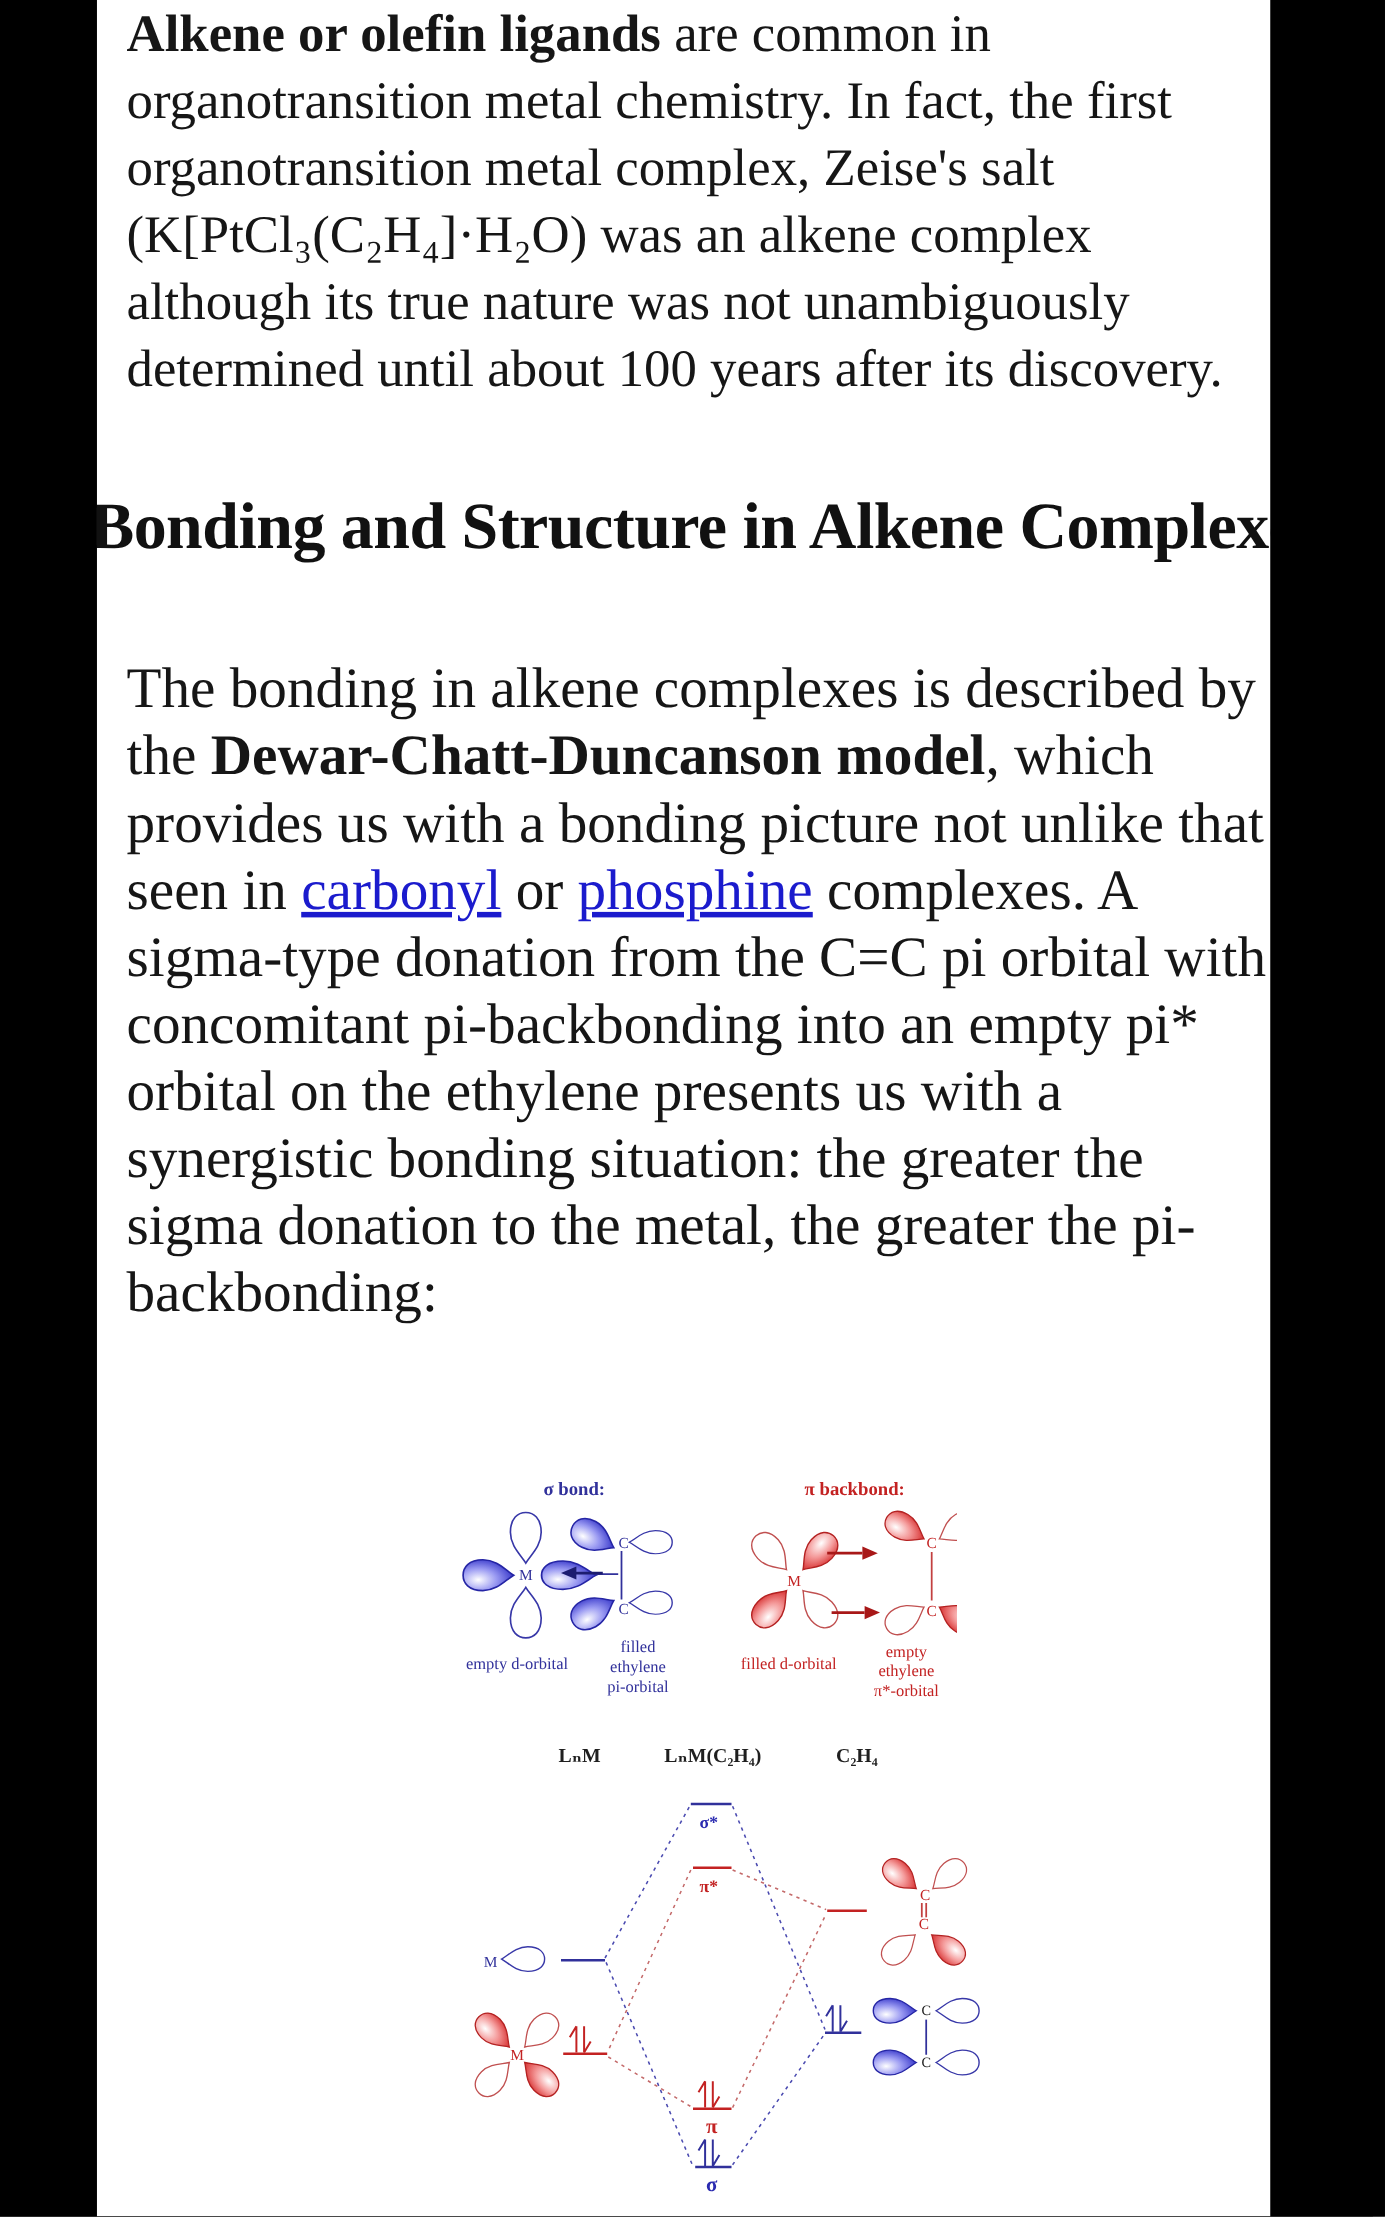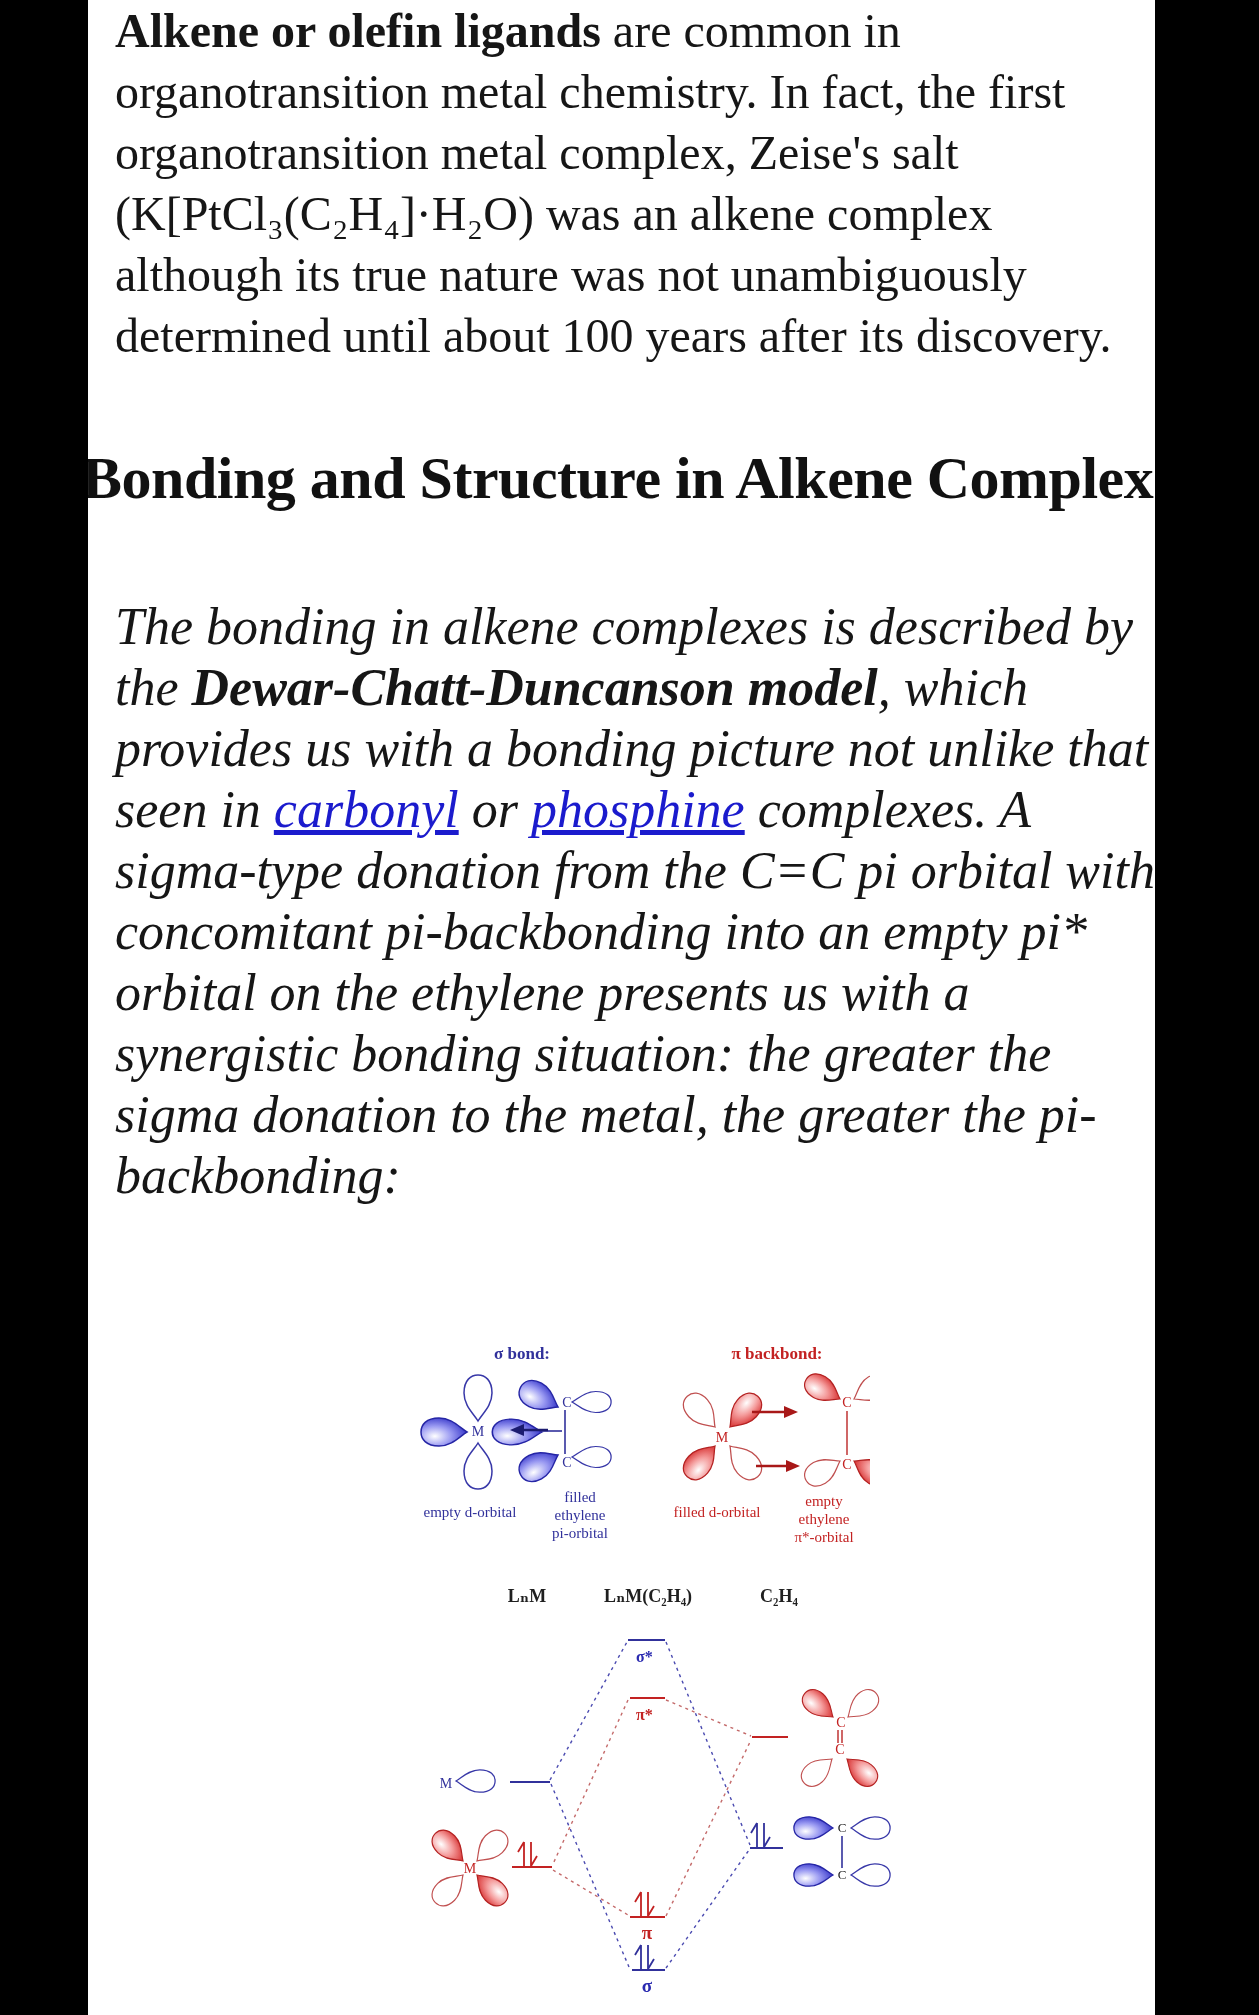--- a/index.html
+++ b/index.html
@@ -4,21 +4,21 @@
 <style>
   html,body{margin:0;padding:0;background:#000;}
   .screen{position:relative;width:1248px;height:2015px;background:#000;overflow:hidden;
           font-family:"Liberation Serif","DejaVu Serif",serif;}
   .content{position:absolute;left:88px;top:0;width:1067px;height:2015px;background:#fff;z-index:1;}
   .bar{position:absolute;top:0;height:2015px;background:#000;z-index:5;}
   .bar-left{left:0;width:88px;}
   .bar-right{left:1155px;width:104px;}
   .para{position:absolute;left:27px;width:1040px;margin:0;color:#161616;}
   .p1{top:0;font-size:48px;line-height:61px;}
-  .p2{top:596px;font-size:52px;line-height:61px;font-style:italic;}
+  .p2{top:596px;font-size:52px;line-height:61px;}
   .para b{font-weight:bold;}
   h2.section{position:absolute;left:-6px;top:444px;width:1160px;margin:0;
              font-size:60px;line-height:68px;font-weight:bold;color:#111;letter-spacing:-0.5px;}
   a.inline-link{color:var(--link,#1b1bcd);text-decoration:underline;cursor:pointer;}
   .fig{position:absolute;}
   
   svg text{font-family:"Liberation Serif","DejaVu Serif",serif;}
   .titb{fill:var(--navy,#31319b);font-weight:bold;font-size:17px;}
   .titr{fill:var(--red,#c32222);font-weight:bold;font-size:17px;}
   .lblb{fill:var(--navy,#31319b);font-size:15px;}

